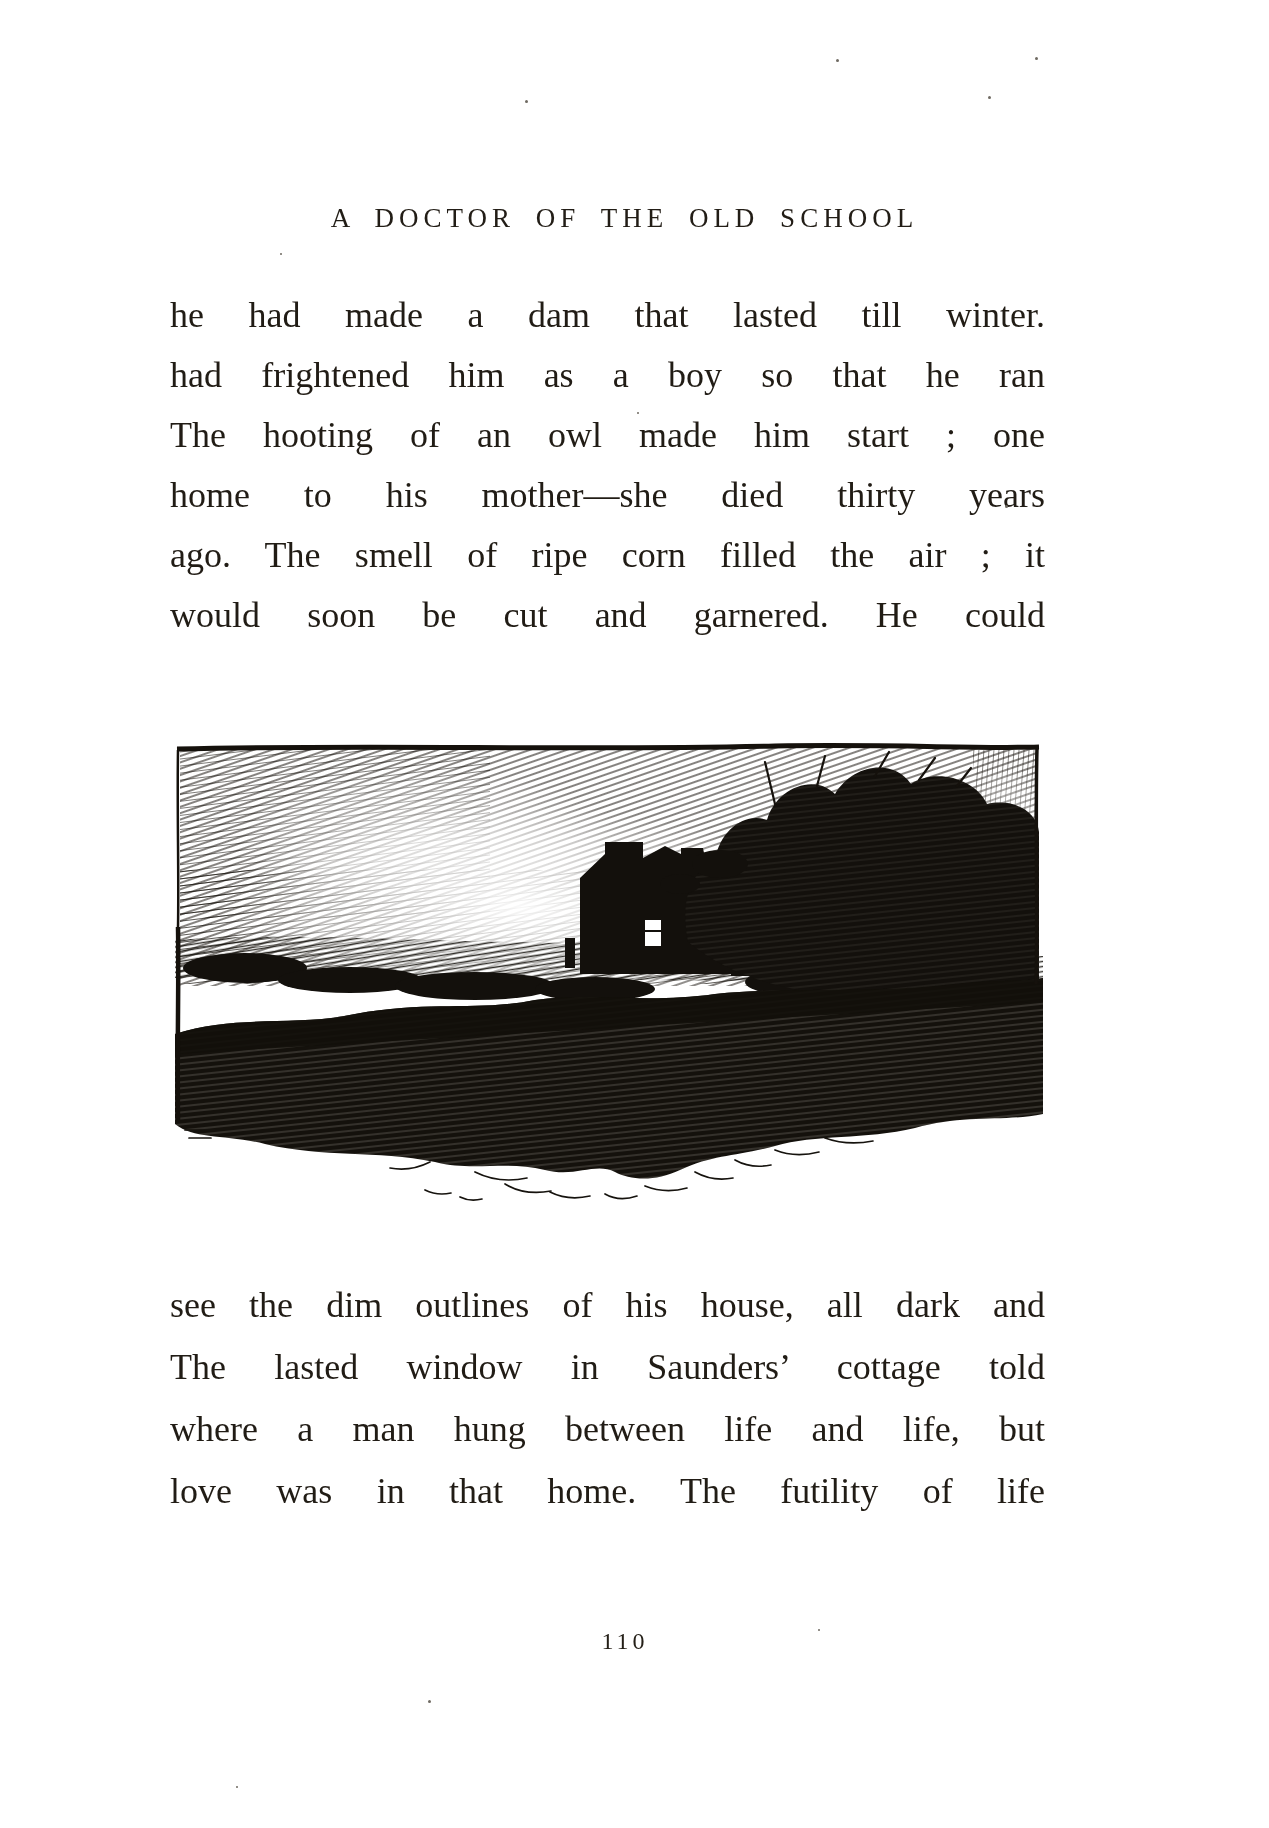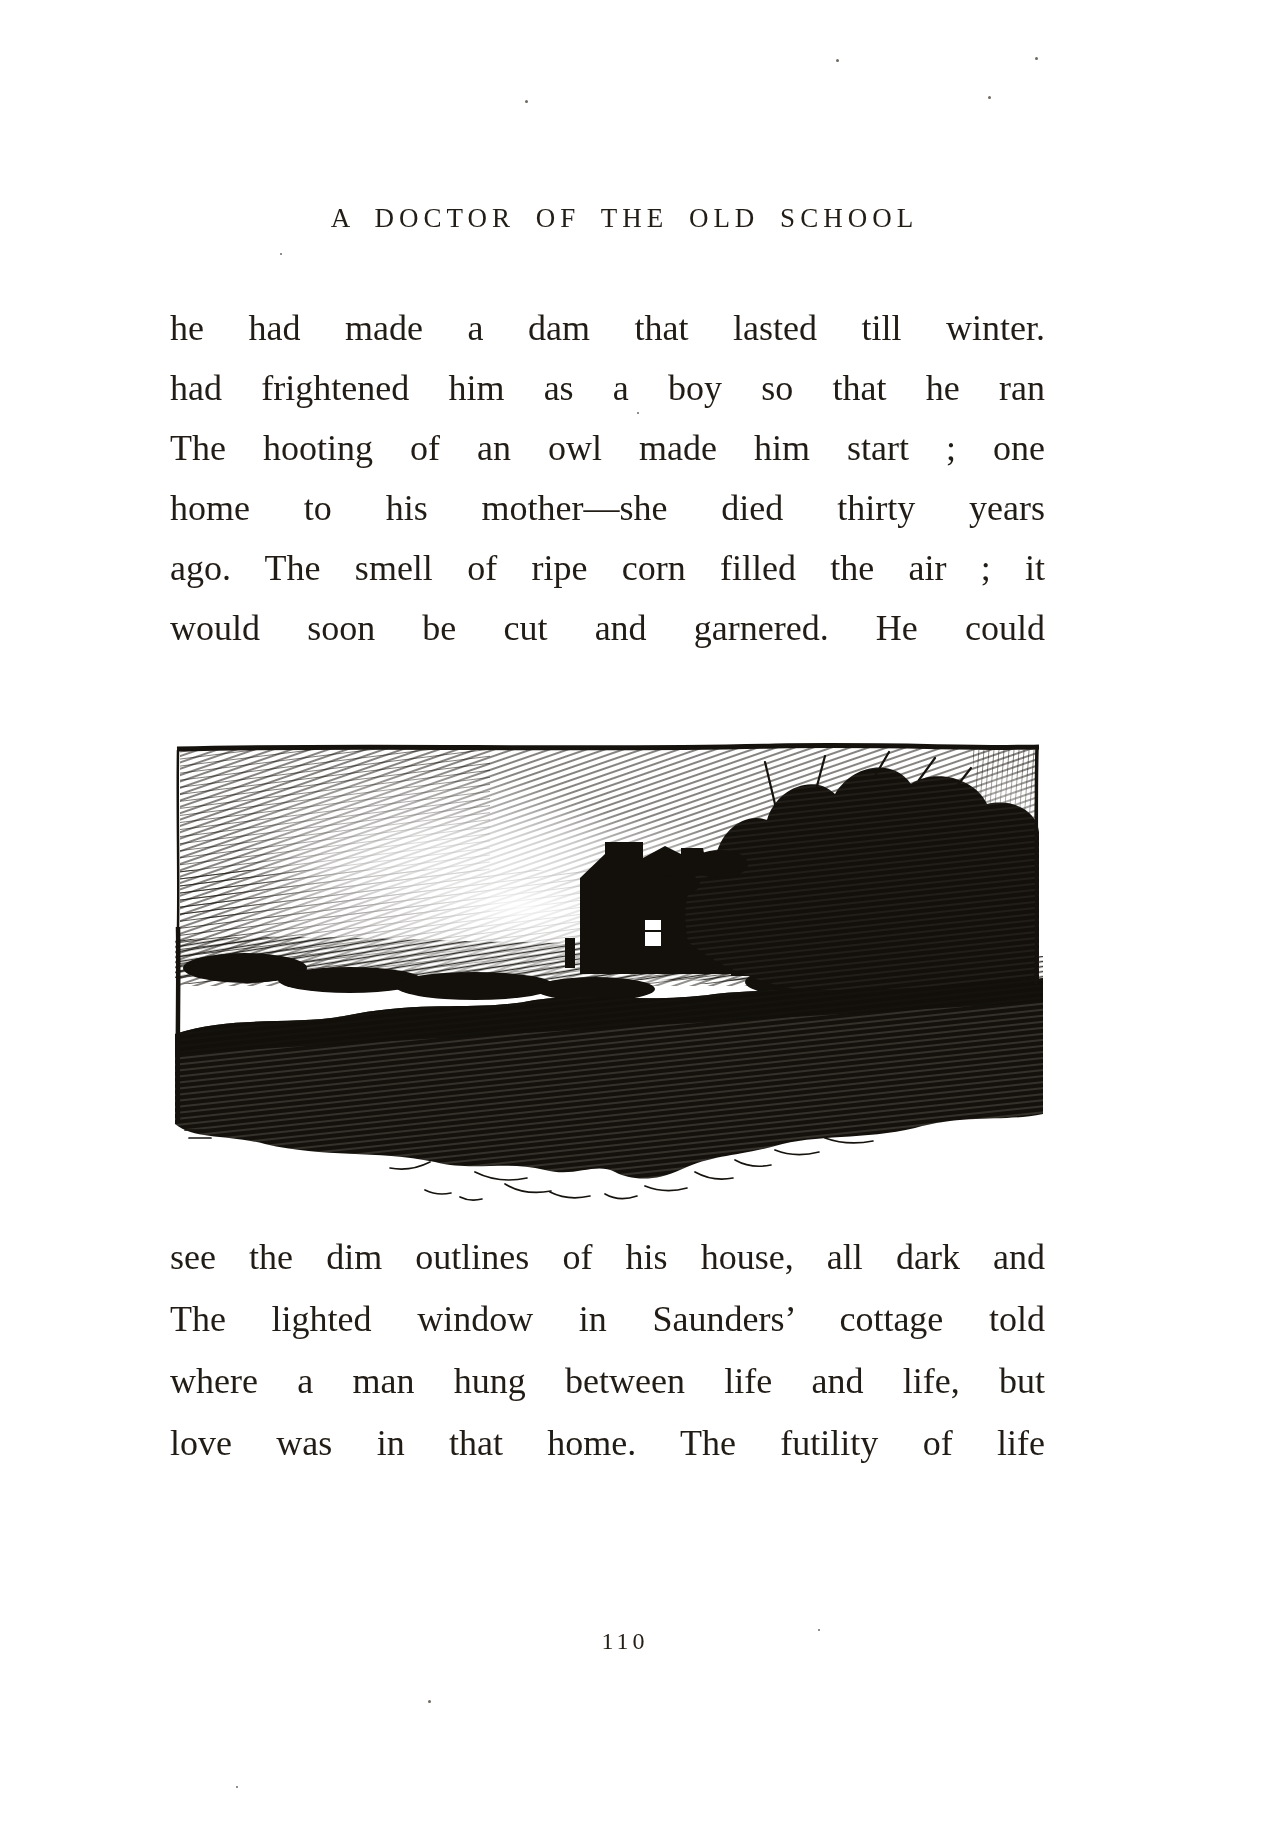--- a/index.html
+++ b/index.html
@@ -18,22 +18,22 @@
     letter-spacing:5px;word-spacing:9px;
     color:#221d16;
     white-space:nowrap;
   }
   .para{
     position:absolute;left:170px;width:875px;
     font-size:36px;
     color:#211c15;
     word-spacing:2px;
   }
-  .para-top{top:298px;line-height:60px;}
-  .para-bottom{top:1226px;line-height:62px;}
+  .para-top{top:285px;line-height:60px;}
+  .para-bottom{top:1274px;line-height:62px;}
   .line{
     text-align:justify;
     text-align-last:justify;
     width:100%;
   }
   .folio{
     position:absolute;top:1628px;left:170px;width:875px;
     text-align:center;text-indent:35px;
     font-size:24px;letter-spacing:4px;
     color:#241f17;
@@ -161,21 +161,21 @@
     <g stroke="#15110c" fill="none">
       <path d="M2,7 C200,2 400,9 600,4 C720,2 800,7 864,5" stroke-width="5"></path>
       <path d="M862,6 C860,80 863,160 861,242" stroke-width="3.5"></path>
       <path d="M3,8 C2,70 4,130 3,185" stroke-width="2.5"></path>
       <path d="M3,185 C4,240 2,300 3,378" stroke-width="4.5"></path>
     </g>
   </svg>
 
   <div class="para para-bottom">
     <div class="line">see the dim outlines of his house, all dark and</div>
-    <div class="line">The lighted window in Saunders’ cottage told</div>
+    <div class="line">The lasted window in Saunders’ cottage told</div>
     <div class="line">where a man hung between life and life, but</div>
     <div class="line">love was in that home.  The futility of life</div>
   </div>
 
   <div class="folio">110</div>
 
   <div class="speck" style="left:836px;top:59px;width:3px;height:3px;"></div>
   <div class="speck" style="left:1035px;top:57px;width:3px;height:3px;"></div>
   <div class="speck" style="left:988px;top:96px;width:3px;height:3px;"></div>
   <div class="speck" style="left:525px;top:100px;width:3px;height:3px;"></div>

